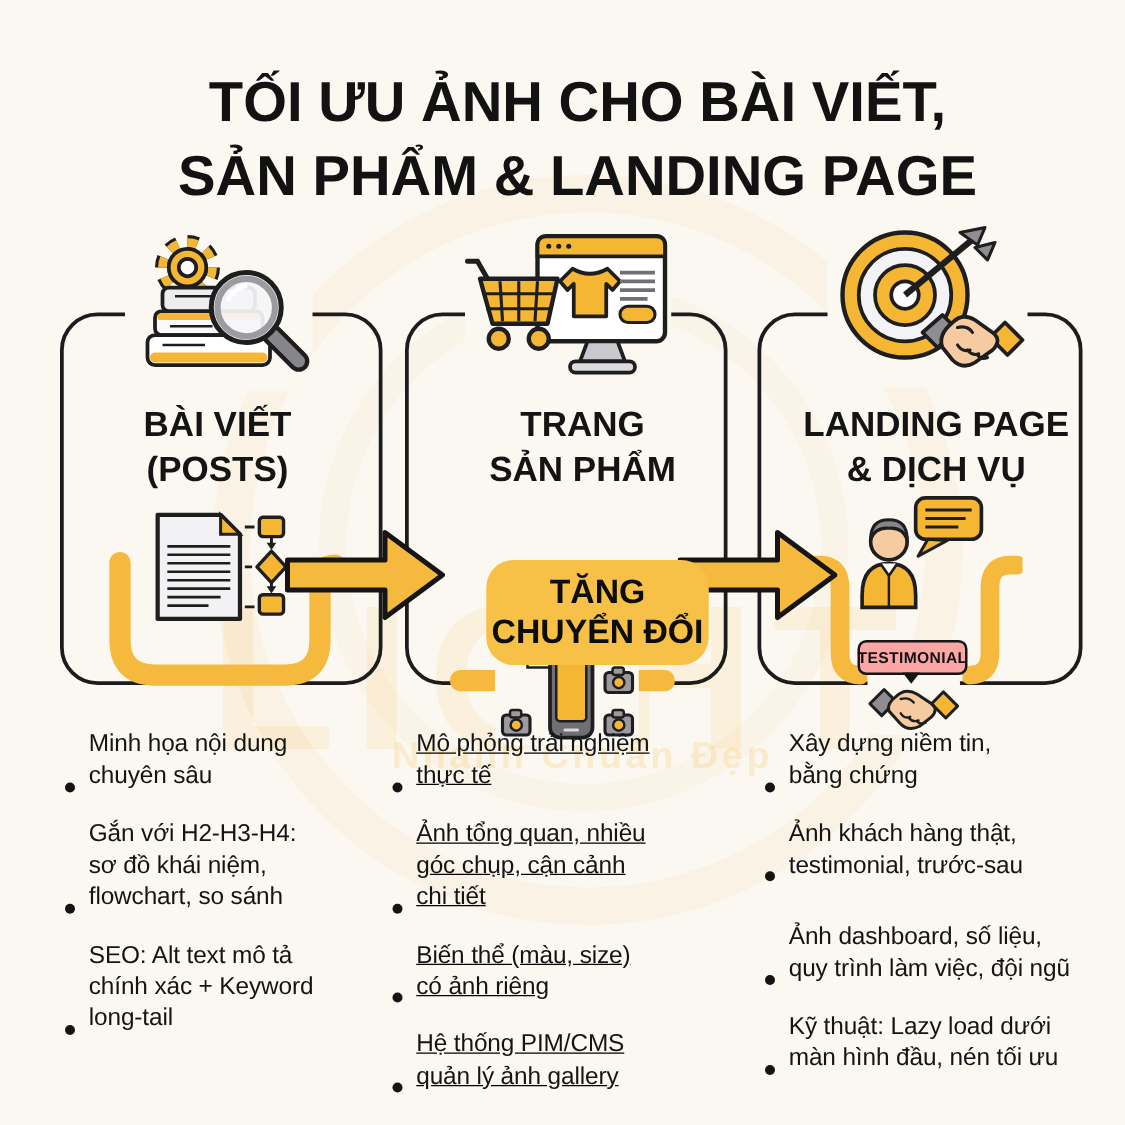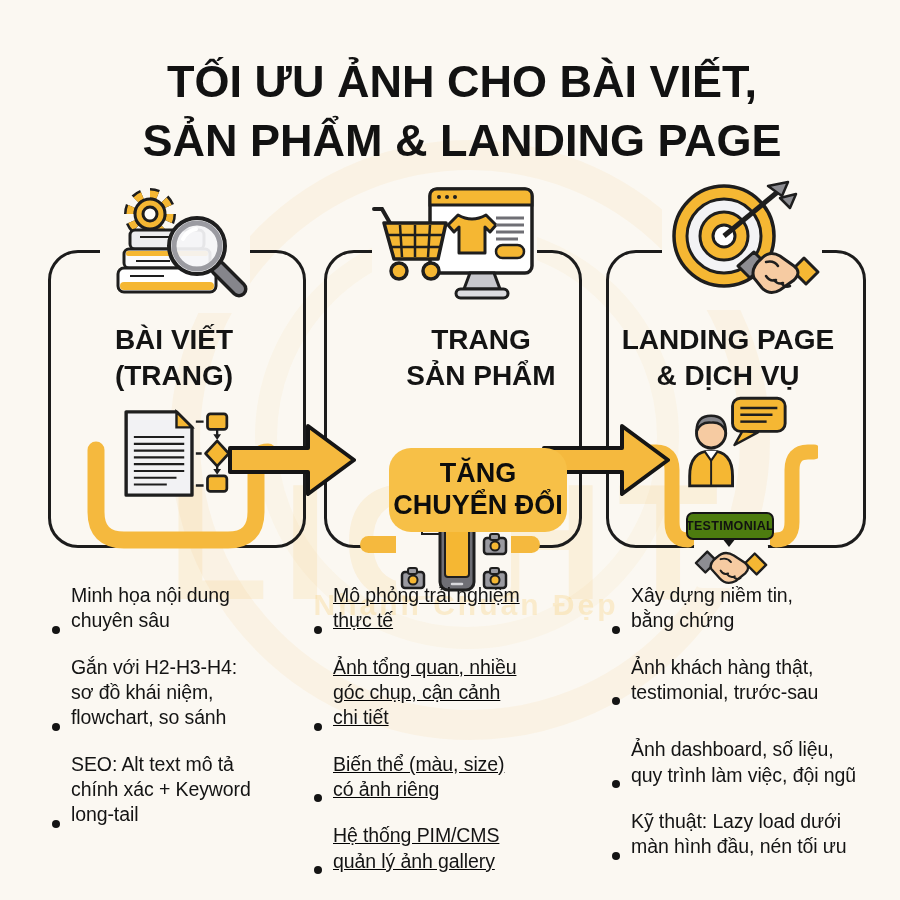--- a/index.html
+++ b/index.html
@@ -23,38 +23,38 @@
   .box-3{left:606px;width:254px;}
 
   .top-icon{position:absolute;z-index:4;background:#FBF8F2;border-radius:14px;}
   .inner-icon{position:absolute;z-index:4;}
   .patch{background:#FBF8F2;}
 
   .col-title{position:absolute;top:322px;text-align:center;z-index:4;font-weight:bold;
              font-size:28px;line-height:1.3;color:#141414;}
   .col-title span{display:block;}
   .ct-1{left:48px;width:252px;}
-  .ct-2{left:335px;width:252px;padding-left:20px;}
-  .ct-3{left:587px;width:254px;padding-left:14px;}
+  .ct-2{left:320px;width:252px;padding-left:20px;}
+  .ct-3{left:608px;width:254px;padding-left:14px;}
 
   .deco{position:absolute;z-index:3;}
   .pill{position:absolute;z-index:3;height:17px;border-radius:9px;background:#F5B93E;}
 
   .arrow{position:absolute;z-index:5;width:128px;height:84px;top:418px;}
   .arrow-left{left:228px;}
   .arrow-right{left:542px;}
 
   .flow-label{position:absolute;left:389px;top:421px;width:178px;height:84px;z-index:6;
               background:#F7C047;border-radius:22px;display:flex;flex-direction:column;
               align-items:center;justify-content:center;font-weight:800;font-size:27px;
               line-height:1.18;color:#0d0d0d;text-align:center;margin-top:27px;}
   .flow-label span{display:block;}
 
   .badge{position:absolute;left:686px;top:512px;width:84px;height:24px;z-index:6;
-         background:#4d7c0f;border:2.5px solid #151515;border-radius:7px;
+         background:#fca5a5;border:2.5px solid #151515;border-radius:7px;
          display:flex;align-items:center;justify-content:center;
          font-size:12.5px;font-weight:800;letter-spacing:0.3px;color:#111;}
   .badge::after{content:"";position:absolute;left:34px;bottom:-9px;border-left:7px solid transparent;
          border-right:7px solid transparent;border-top:9px solid #151515;}
 
   .bullets{position:absolute;z-index:4;top:583px;}
   .bl-1{left:52px;width:260px;}
   .bl-2{left:314px;width:262px;text-decoration:underline;}
   .bl-3{left:612px;width:272px;}
   .bullets ul{list-style:none;margin:0;padding:0;}
@@ -136,21 +136,21 @@
     <path d="M106 6 L126 2 L120 16 Z" fill="#8D8D92" stroke="#1e1e1e" stroke-width="2.5" stroke-linejoin="round"></path>
     <path d="M118 18 L134 14 L128 28 Z" fill="#8D8D92" stroke="#1e1e1e" stroke-width="2.5" stroke-linejoin="round"></path>
     <path d="M76 86 L92 72 L104 84 L88 98 Z" fill="#8D8D92" stroke="#1e1e1e" stroke-width="3" stroke-linejoin="round"></path>
     <path d="M156 92 L142 78 L130 90 L144 104 Z" fill="#F5B733" stroke="#1e1e1e" stroke-width="3" stroke-linejoin="round"></path>
     <path d="M100 78 Q108 70 118 76 L132 86 Q140 92 132 100 L118 110 Q108 116 100 108 L92 98 Q88 88 100 78 Z" fill="#F6CBA2" stroke="#1e1e1e" stroke-width="3"></path>
     <path d="M104 96 q4 6 10 4 M112 100 q4 5 9 3 M120 104 q3 4 8 2 M104 82 q8 -2 12 4" stroke="#1e1e1e" stroke-width="2.5" fill="none" stroke-linecap="round"></path>
   </svg>
 
   <div class="col-title ct-1">
     <span>BÀI VIẾT</span>
-    <span>(TRANG)</span>
+    <span>(POSTS)</span>
   </div>
   <div class="col-title ct-2">
     <span>TRANG</span>
     <span>SẢN PHẨM</span>
   </div>
   <div class="col-title ct-3">
     <span>LANDING PAGE</span>
     <span>&amp; DỊCH VỤ</span>
   </div>
 

